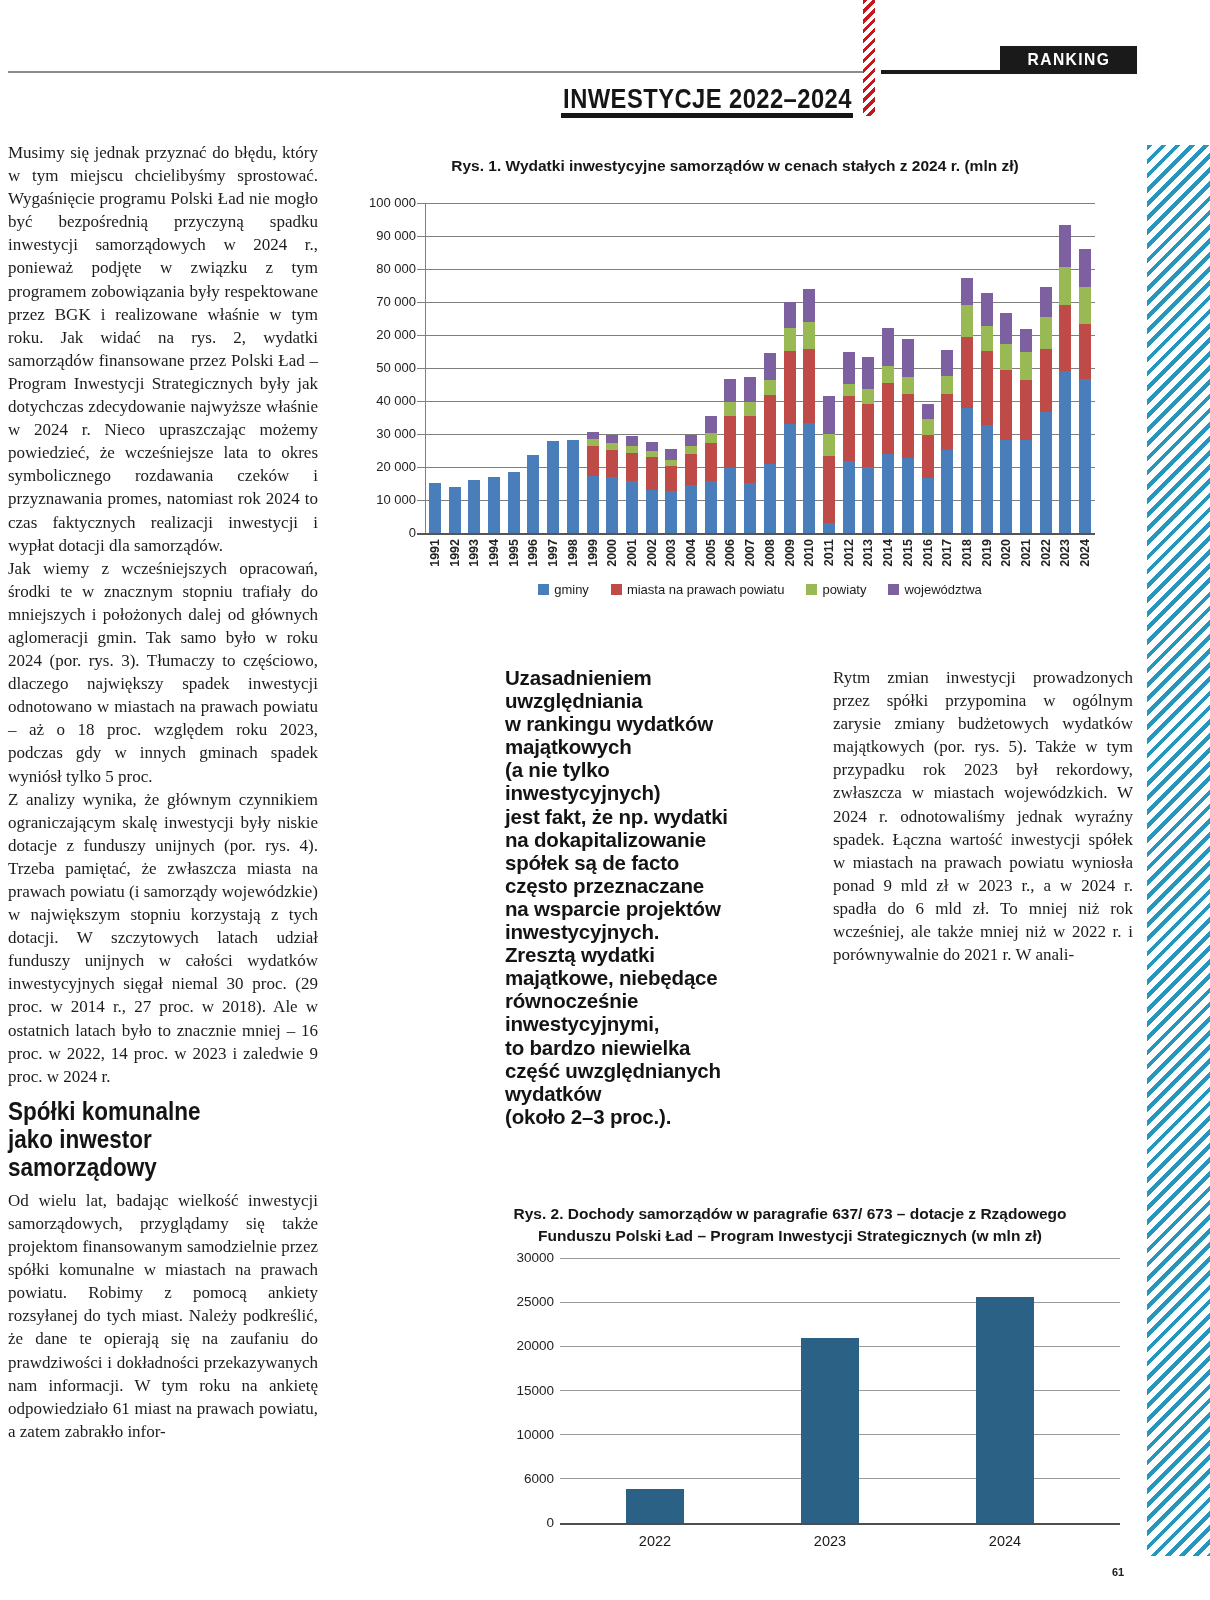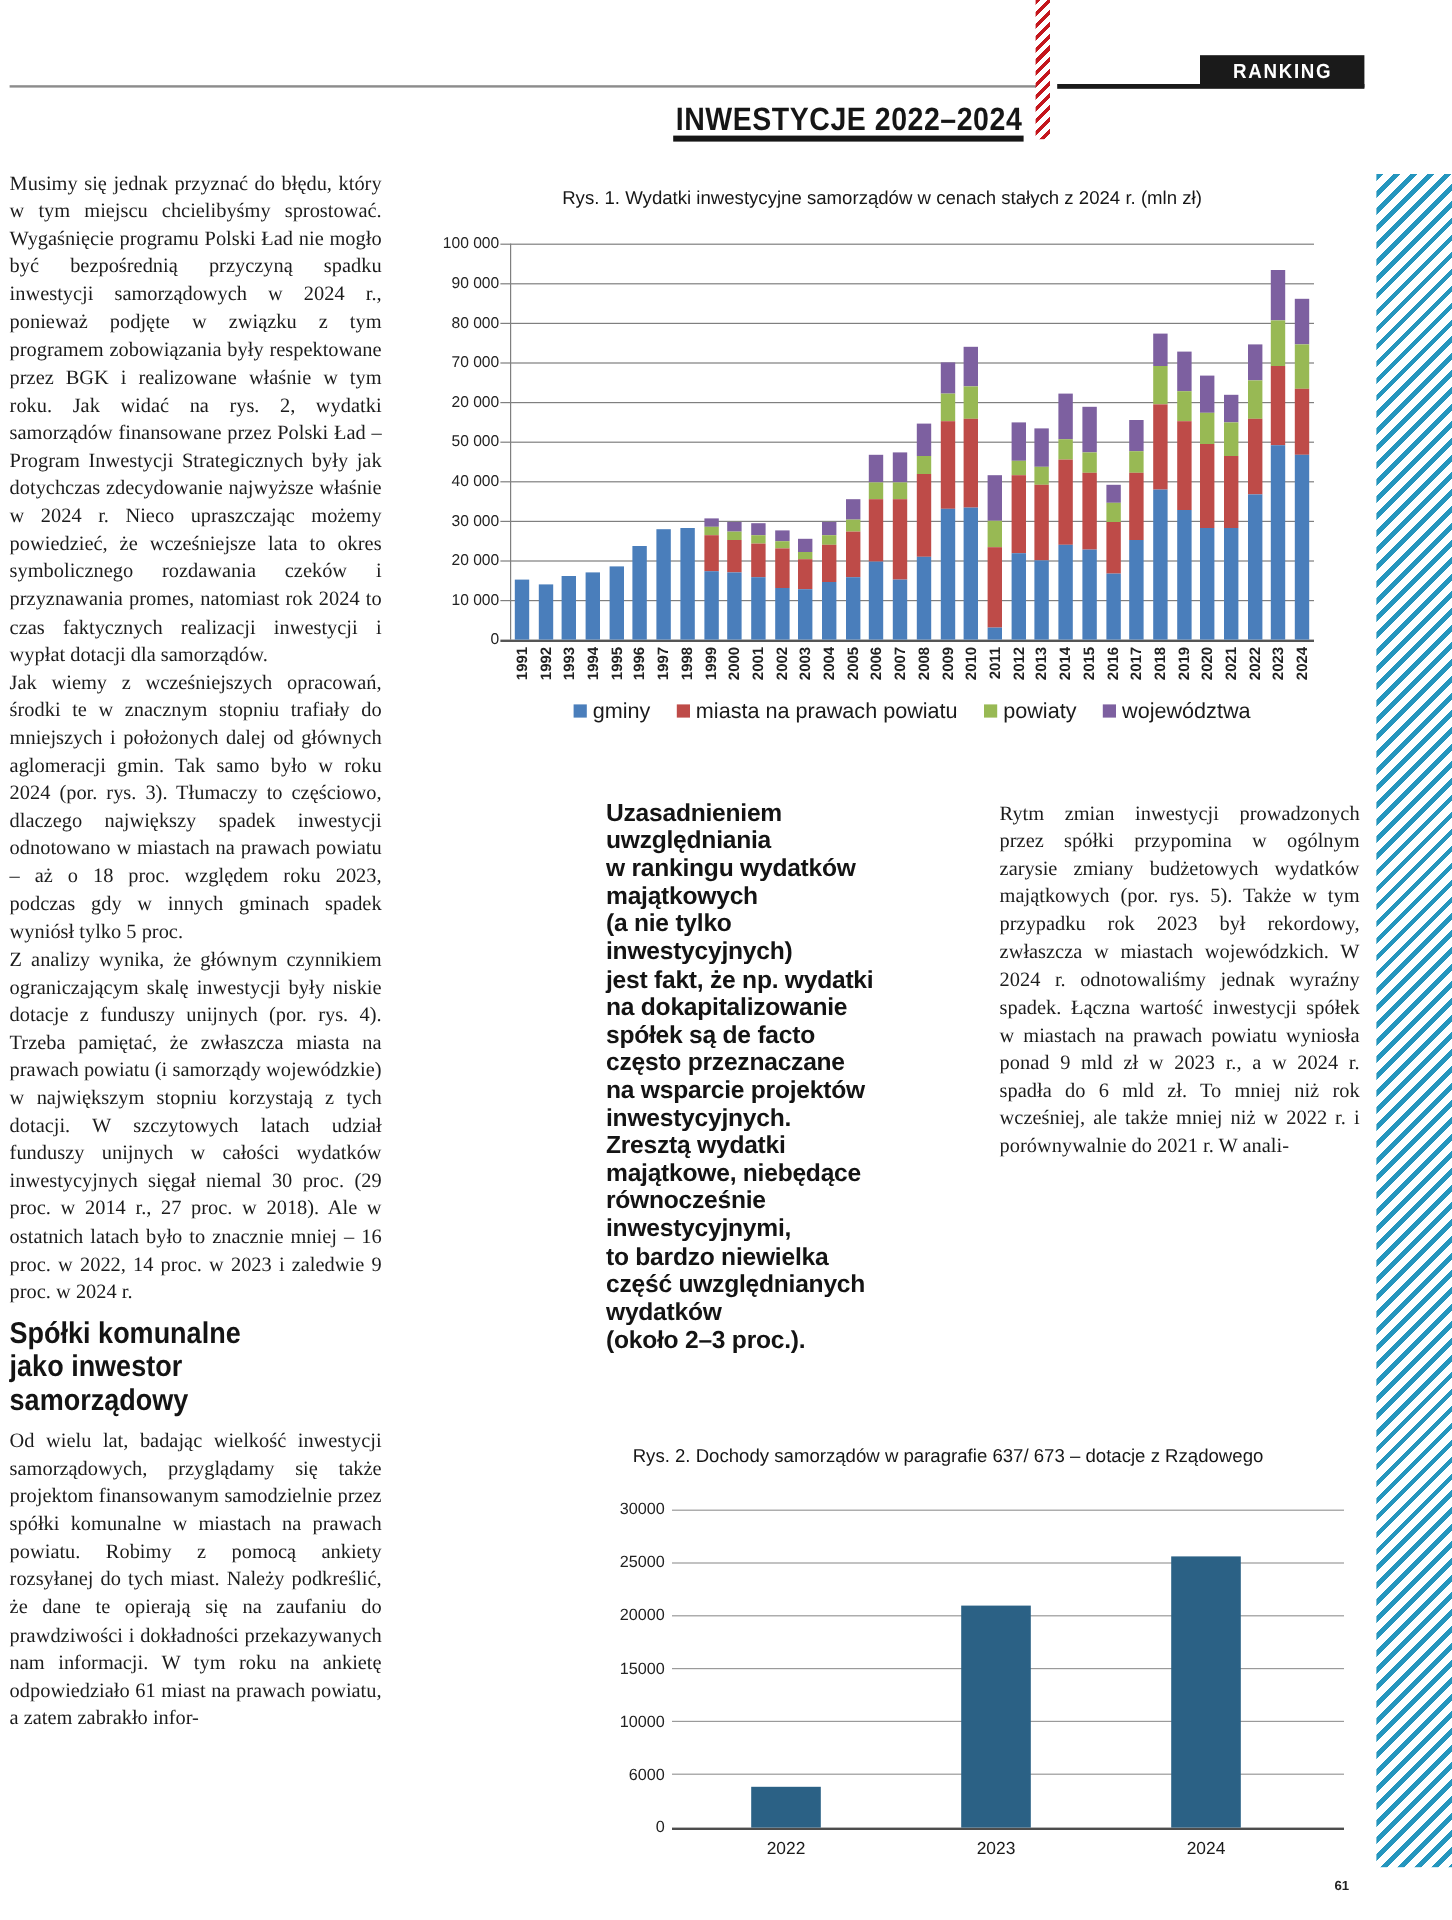--- a/index.html
+++ b/index.html
@@ -20,31 +20,31 @@
   .jcol{font-family:"Liberation Serif",serif;font-size:17px;line-height:23.1px;
         text-align:justify;color:#1c1c1c}
   .jcol p{margin:0}
   .left-heading{font-family:"Liberation Sans",sans-serif;font-weight:bold;font-size:25px;line-height:28px;
         transform:scaleX(.9);transform-origin:left center;white-space:pre-line;margin:9px 0 8px 0;
         text-align:left;color:#141414;letter-spacing:0px}
   .boldcol{font-weight:bold;font-size:20.5px;line-height:23.1px;white-space:pre-line;
            letter-spacing:-0.2px;color:#141414;text-align:left}
 
   
-  .chart-title{font-weight:normal;font-size:15.5px;text-align:center;color:#161616}
+  .chart-title{font-weight:bold;font-size:15.5px;text-align:center;color:#161616}
   .c1-plot{position:absolute}
   .c1-vaxis{position:absolute;left:0;top:0;bottom:0;width:1px;background:#7f7f7f}
   .c1-grid{position:absolute;left:-8px;right:0;height:1px;background:#7f7f7f}
   .c1-grid.axis{height:2px;background:#555}
   .c1-ylabel{position:absolute;left:0;width:66px;text-align:right;font-size:13px;color:#222;line-height:16px}
   .c1-bar{position:absolute;bottom:0;width:12px;display:flex;flex-direction:column-reverse}
   .c1-seg{width:100%}
   .c1-xlabel{position:absolute;width:44px;height:14px;font-size:12.5px;font-weight:600;color:#222;
              text-align:right;transform:rotate(-90deg);line-height:14px;white-space:nowrap}
-  .legend{position:absolute;display:flex;justify-content:center;gap:22px;font-size:18px;color:#1a1a1a}
+  .legend{position:absolute;display:flex;justify-content:center;gap:22px;font-size:13px;color:#1a1a1a}
   .legend-item{display:flex;align-items:center;gap:5px}
   .legend-swatch{width:11px;height:11px;flex:0 0 auto}
 
   
   .c2-grid{position:absolute;height:1px;background:#9a9a9a}
   .c2-grid.axis{height:2px;background:#4d4d4d}
   .c2-ylabel{position:absolute;width:62px;text-align:right;font-size:13.5px;color:#222;line-height:16px}
   .c2-bar{position:absolute;bottom:0;width:58px}
   .c2-xlabel{position:absolute;width:90px;text-align:center;font-size:14.5px;color:#1a1a1a}
 
@@ -357,20 +357,21 @@
       <div class="c1-xlabel" style="left: 634.324px; top: 404px;">2020</div>
       <div class="c1-xlabel" style="left: 654.029px; top: 404px;">2021</div>
       <div class="c1-xlabel" style="left: 673.735px; top: 404px;">2022</div>
       <div class="c1-xlabel" style="left: 693.441px; top: 404px;">2023</div>
       <div class="c1-xlabel" style="left: 713.147px; top: 404px;">2024</div>
     </div>
 
   <div class="abs" id="rys2" style="left:440px;top:1190px;width:700px;height:380px">
     <div class="abs chart-title" style="left:0;top:13px;width:700px;line-height:22px">
       <div>Rys. 2. Dochody samorządów w paragrafie 637/ 673 – dotacje z Rządowego</div>
+      <div>Funduszu Polski Ład – Program Inwestycji Strategicznych (w mln zł)</div>
     </div>
     <div class="c1-plot" id="rys2-plot" style="left:135px;top:68px;width:545px;height:265px">
         <div class="c2-grid axis" style="top: 264.5px; left: -15px; right: 0px;"></div>
         <div class="c2-grid" style="top: 220.333px; left: -15px; right: 0px;"></div>
         <div class="c2-grid" style="top: 176.167px; left: -15px; right: 0px;"></div>
         <div class="c2-grid" style="top: 132px; left: -15px; right: 0px;"></div>
         <div class="c2-grid" style="top: 87.8333px; left: -15px; right: 0px;"></div>
         <div class="c2-grid" style="top: 43.6667px; left: -15px; right: 0px;"></div>
         <div class="c2-grid" style="top: -0.5px; left: -15px; right: 0px;"></div>
         <div class="c2-bar" style="left: 51px; height: 34.45px; background: rgb(43, 97, 133);"></div>

